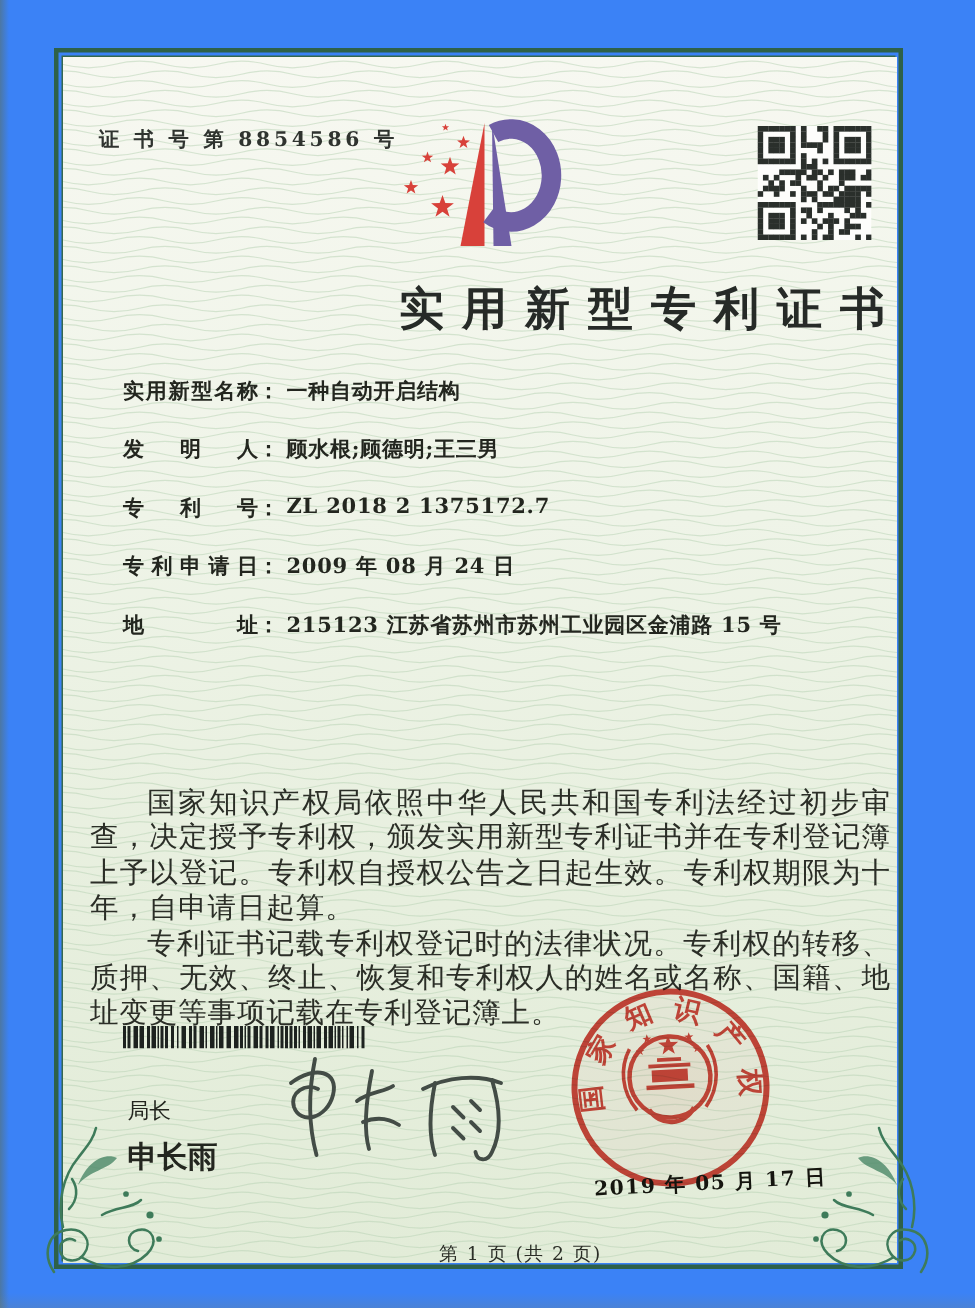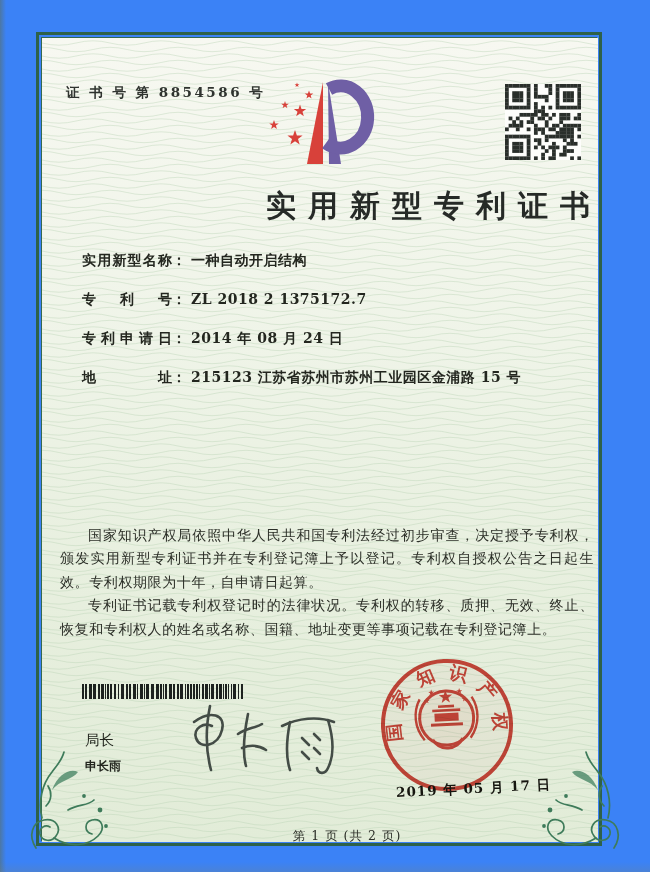--- a/index.html
+++ b/index.html
@@ -34,27 +34,27 @@
 
   .fields{position:absolute;left:82px;top:252px;width:520px;z-index:5;}
   .row{position:relative;height:24px;margin-bottom:15px;font-size:14px;font-weight:600;color:#23261f;white-space:nowrap;}
   .lbl{display:inline-block;width:90px;text-align:justify;text-align-last:justify;vertical-align:top;}
   .colon{display:inline-block;vertical-align:top;}
   .val{display:inline-block;margin-left:5px;vertical-align:top;letter-spacing:.5px;}
   .g2{position:absolute;left:248px;top:0;white-space:nowrap;}
   .g2 .lbl{width:90px;}
 
   .paras{position:absolute;left:60px;top:524px;width:534px;z-index:5;
-    font-size:14px;line-height:23.4px;color:#2b2e27;text-align:justify;font-weight:500;}
+    font-size:19px;line-height:23.4px;color:#2b2e27;text-align:justify;font-weight:500;}
   .paras p{margin:0;text-indent:2em;letter-spacing:.6px;}
 
   .barcode{position:absolute;left:82px;top:684px;width:165px;height:15px;z-index:5;}
 
   .sig-title{position:absolute;left:85px;top:731px;font-size:14.5px;font-weight:400;color:#23261f;z-index:5;}
-  .sig-name{position:absolute;left:85px;top:758px;font-size:12px;font-weight:600;color:#23261f;z-index:5;}
+  .sig-name{position:absolute;left:85px;top:758px;font-size:20px;font-weight:600;color:#23261f;z-index:5;}
   .sig-script{position:absolute;left:182px;top:700px;width:170px;height:85px;z-index:5;}
 
   .seal{position:absolute;left:372px;top:650px;width:150px;height:150px;z-index:6;
     opacity:.92;mix-blend-mode:multiply;transform:rotate(-3deg);}
   .seal-date{position:absolute;left:396px;top:780px;font-size:13.5px;font-weight:600;
     color:#15150f;z-index:7;transform:rotate(-3deg);letter-spacing:1px;}
 
   .footer{position:absolute;left:36px;top:828px;width:566px;text-align:center;
     font-size:12.5px;color:#2b2e27;z-index:5;letter-spacing:1px;font-weight:500;margin-left:28px;}
 </style>
@@ -452,24 +452,27 @@
       <rect x="72.38" y="72.38" width="3.77" height="3.77" fill="#2a2f2b"></rect>
     </svg>
 
   <div class="title">实用新型专利证书</div>
 
   <div class="fields">
     <div class="row">
       <span class="lbl">实用新型名称</span><span class="colon">：</span><span class="val">一种自动开启结构</span>
     </div>
     <div class="row">
+      <span class="lbl">发明人</span><span class="colon">：</span><span class="val">顾水根;顾德明;王三男</span>
+    </div>
+    <div class="row">
       <span class="lbl">专利号</span><span class="colon">：</span><span class="val">ZL 2018 2 1375172.7</span>
     </div>
     <div class="row">
-      <span class="lbl">专利申请日</span><span class="colon">：</span><span class="val">2014 年 08 月 24 日</span>
+      <span class="lbl">专利申请日</span><span class="colon">：</span><span class="val">2009 年 08 月 24 日</span>
     </div>
     <div class="row">
       <span class="lbl">地址</span><span class="colon">：</span><span class="val">215123 江苏省苏州市苏州工业园区金浦路 15 号</span>
     </div>
   </div>
 
   <div class="paras">
     <p>国家知识产权局依照中华人民共和国专利法经过初步审查，决定授予专利权，颁发实用新型专利证书并在专利登记簿上予以登记。专利权自授权公告之日起生效。专利权期限为十年，自申请日起算。</p>
     <p>专利证书记载专利权登记时的法律状况。专利权的转移、质押、无效、终止、恢复和专利权人的姓名或名称、国籍、地址变更等事项记载在专利登记簿上。</p>
   </div>

